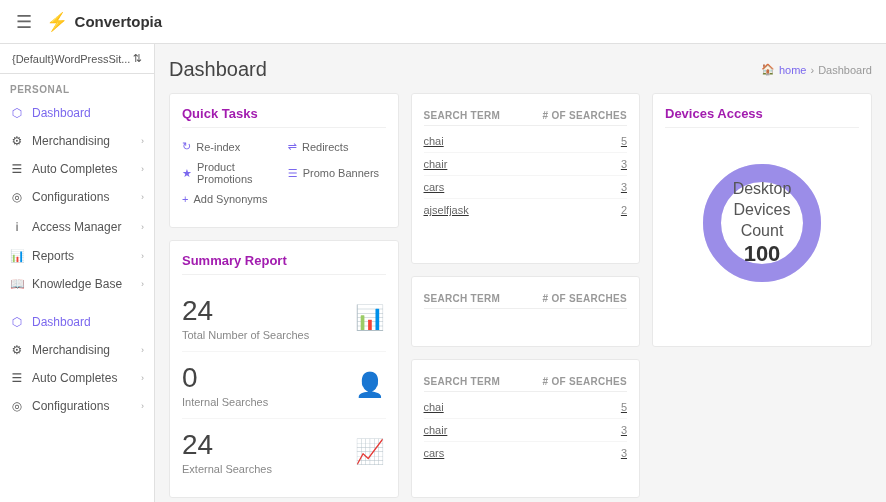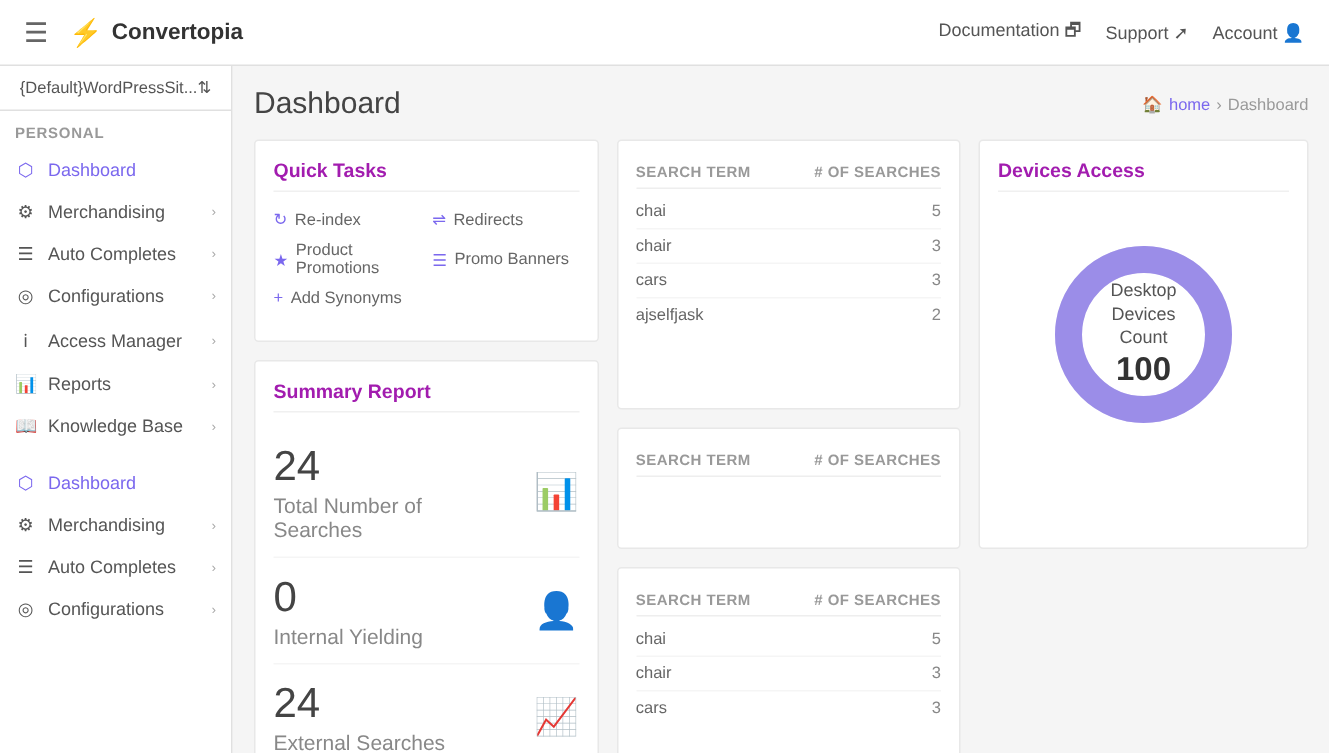--- a/index.html
+++ b/index.html
@@ -28,22 +28,22 @@
 
     
     .sidebar {
       width: 155px;
       background: #fff;
       border-right: 1px solid #e0e0e0;
       overflow-y: auto;
       flex-shrink: 0;
     }
     .site-selector {
-      display: flex; align-items: center; justify-content: center;
-      padding: 8px 0; border-bottom: 1px solid #e0e0e0;
+      display: flex; align-items: center; justify-content: space-between;
+      padding: 8px 12px; border-bottom: 1px solid #e0e0e0;
       font-size: 11px; color: #555; cursor: pointer;
     }
     .site-selector-text { font-size: 11px; }
     .section-label {
       font-size: 10px; color: #999; font-weight: bold;
       padding: 10px 10px 4px; letter-spacing: 0.5px;
     }
     .sidebar-item {
       display: flex; align-items: center; justify-content: space-between;
       padding: 7px 10px; cursor: pointer; color: #555; font-size: 12px;
@@ -96,63 +96,58 @@
     .task-icon { color: #7b68ee; font-size: 11px; }
 
     
     .summary-card { grid-column: 1; grid-row: 2 / 5; }
     .summary-item {
       display: flex; align-items: center; justify-content: space-between;
       padding: 10px 0; border-bottom: 1px solid #f5f5f5; gap: 29px;
     }
     .summary-item:last-child { border-bottom: none; }
     .summary-number { font-size: 28px; font-weight: 300; color: #444; }
-    .summary-label { font-size: 14px; color: #888; margin-top: 2px; }
+    .summary-label { font-size: 11px; color: #888; margin-top: 2px; }
     .summary-icon { color: #ddd; font-size: 24px; }
 
     
     .top-searches-card { grid-column: 2; grid-row: 1 / 3; }
     .searches-yielding-card { grid-column: 2; grid-row: 3; }
     .zero-results-card { grid-column: 2; grid-row: 4; }
 
     .search-table { width: 100%; }
     .search-table-header { display: flex; justify-content: space-between; padding: 4px 0; border-bottom: 1px solid #eee; margin-bottom: 4px; }
     .search-table-header span { font-size: 10px; color: #999; font-weight: bold; letter-spacing: 0.3px; }
-    .search-table-row { display: flex; justify-content: space-between; padding: 5px 0; border-bottom: 1px solid #f5f5f5; }
+    .search-table-row { display: flex; justify-content: space-between; padding: 5px 0; border-bottom: 1px solid #f5f5f5; text-decoration: underline; }
     .search-table-row:last-child { border-bottom: none; }
     .search-term { font-size: 11px; color: #666; }
     .search-count { font-size: 11px; color: #888; }
 
     
     .devices-card { grid-column: 3; grid-row: 1 / 4; }
     .donut-container { display: flex; align-items: center; justify-content: center; padding: 20px 0; }
     .donut-wrap { position: relative; width: 130px; height: 130px; }
     .donut-center {
       position: absolute; top: 50%; left: 50%;
       transform: translate(-50%, -50%);
       text-align: center;
     }
-    .donut-center-label { font-size: 12px; color: #555; line-height: 1.3; }
+    .donut-center-label { font-size: 16px; color: #555; line-height: 1.3; }
     .donut-center-number { font-size: 22px; font-weight: bold; color: #333; }
   </style>
 </head>
 <body>
 
 <nav class="top-nav">
   <div class="top-nav-left">
     <span class="hamburger">☰</span>
     <div class="logo">
       <span class="logo-icon">⚡</span>
       <span>Convertopia</span>
     </div>
-  </div>
-  <div class="top-nav-right">
-    <span>Documentation 🗗</span>
-    <span>Support ➚</span>
-    <span>Account 👤</span>
   </div>
 </nav>
 
 <div class="layout">
 
   <aside class="sidebar">
     <div class="site-selector">
       <span class="site-selector-text">{Default}WordPressSit...</span>
       <span>⇅</span>
     </div>
@@ -323,21 +318,21 @@
         <div class="summary-item">
           <div>
             <div class="summary-number">24</div>
             <div class="summary-label">Total Number of Searches</div>
           </div>
           <span class="summary-icon">📊</span>
         </div>
         <div class="summary-item">
           <div>
             <div class="summary-number">0</div>
-            <div class="summary-label">Internal Yielding</div>
+            <div class="summary-label">Internal Searches</div>
           </div>
           <span class="summary-icon">👤</span>
         </div>
         <div class="summary-item">
           <div>
             <div class="summary-number">24</div>
             <div class="summary-label">External Searches</div>
           </div>
           <span class="summary-icon">📈</span>
         </div>

